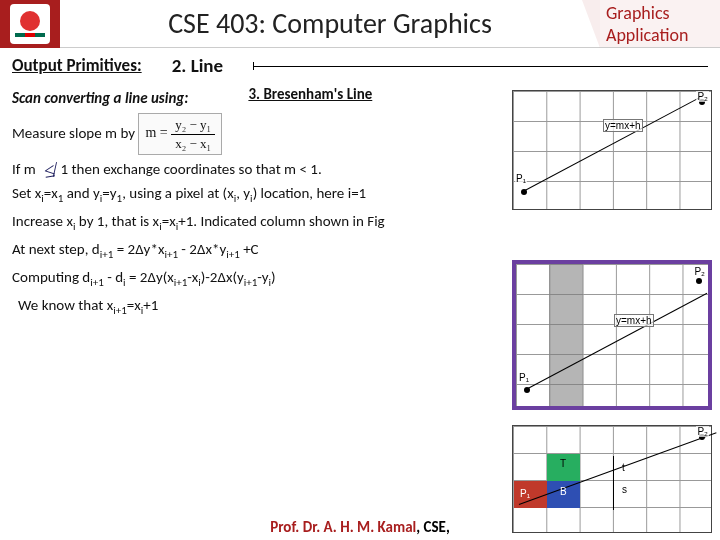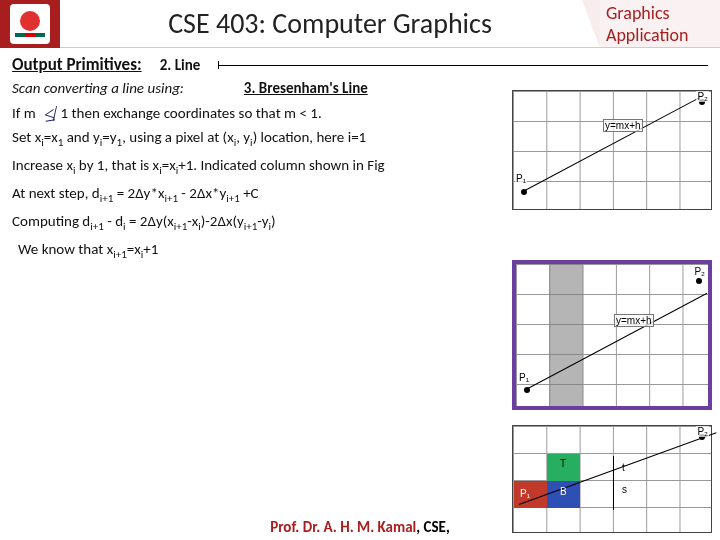--- a/index.html
+++ b/index.html
@@ -79,31 +79,31 @@
   }
   .content {
     padding: 6px 12px 0 12px;
     font-size: 15px;
     color: #111;
     position: relative;
   }
   .row1 {
     display: flex;
     align-items: center;
-    gap: 18px;
+    gap: 30px;
     margin-bottom: 4px;
   }
   .section-label {
     font-weight: 700;
     text-decoration: underline;
     font-size: 17px;
   }
   .sub-label {
     font-weight: 700;
-    font-size: 15px;
+    font-size: 19px;
   }
   .hr-tick {
     flex: 1;
     height: 12px;
     position: relative;
   }
   .hr-tick::before {
     content:"";
     position:absolute;
     left:0; right:0; top:50%;
@@ -114,21 +114,21 @@
     position:absolute;
     left:0; top:2px; bottom:2px;
     border-left:1.5px solid #000;
   }
   .row2 {
     display:flex;
     gap: 60px;
     align-items:center;
     margin-bottom:6px;
   }
-  .italic-bold { font-style: italic; font-weight: 400; }
+  .italic-bold { font-style: italic; font-weight: 700; margin-top: 8px; }
   .bold { font-weight:700;text-decoration:underline; }
   .line { margin: 4px 0; font-size: 15px; line-height: 1.35; }
   .formula-img {
     display:inline-block;
     vertical-align:middle;
     font-family: "Times New Roman", serif;
     font-size: 14px;
     border:1px solid #aaa;
     padding: 2px 6px;
     background:#fafafa;
@@ -227,20 +227,30 @@
     <span class="section-label">Output Primitives:</span>
     <span class="sub-label">2. Line</span>
     <div class="hr-tick"></div>
   </div>
 
   <div class="row2">
     <span class="italic-bold">Scan converting a line using:</span>
     <span class="bold">3. Bresenham's Line</span>
   </div>
 
+  <div class="line">
+    <span>Measure slope m by </span>
+    <span class="formula-img">
+      <span>m =</span>
+      <span class="frac">
+        <span class="num">y₂ − y₁</span>
+        <span class="den">x₂ − x₁</span>
+      </span>
+    </span>
+  </div>
 
   <div class="line" style="position:relative;">
     <span>If m </span>
     <span style="display:inline-block; width:18px;"></span>
     <span> 1  then exchange coordinates so that m &lt; 1.</span>
     <span class="annot" style="left:32px; top:-2px;">≰</span>
   </div>
 
   <div class="line">
     <span>Set x</span><sub>i</sub><span>=x</span><sub>1</sub><span> and y</span><sub>i</sub><span>=y</span><sub>1</sub><span>, using a pixel at (x</span><sub>i</sub><span>, y</span><sub>i</sub><span>) location, here i=1</span>

